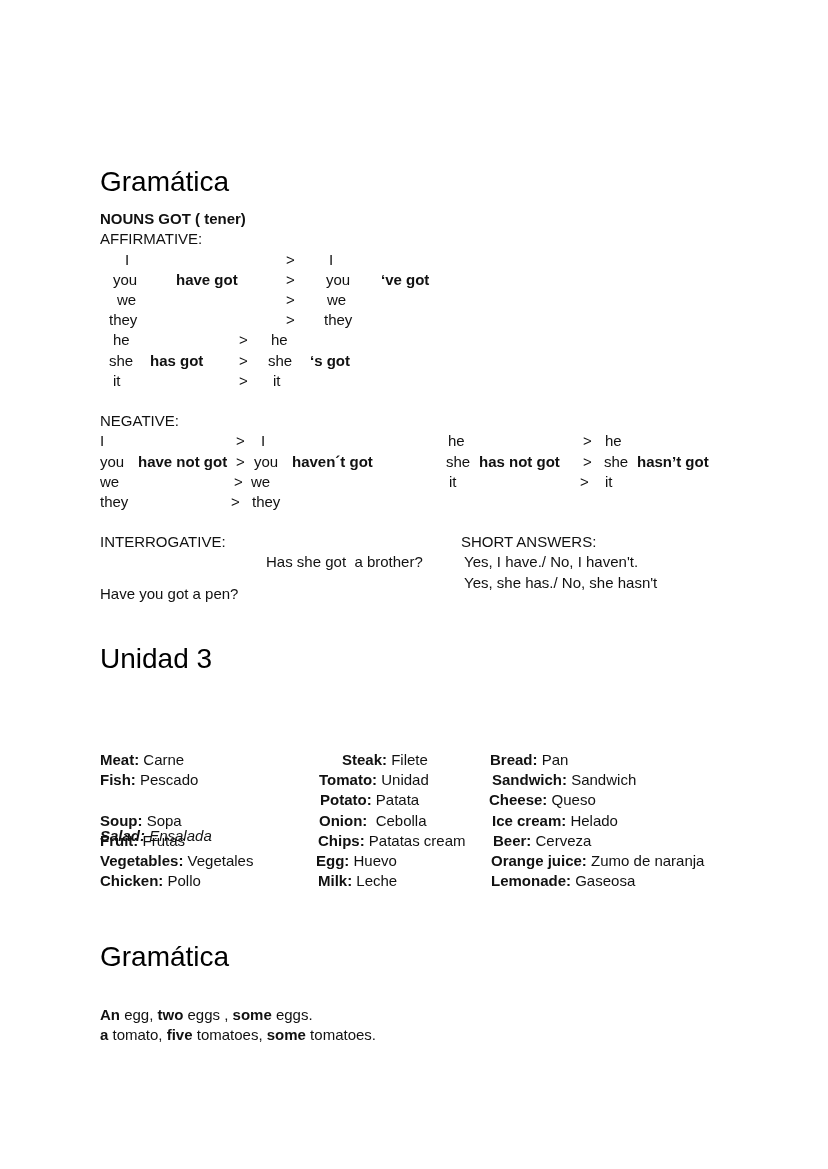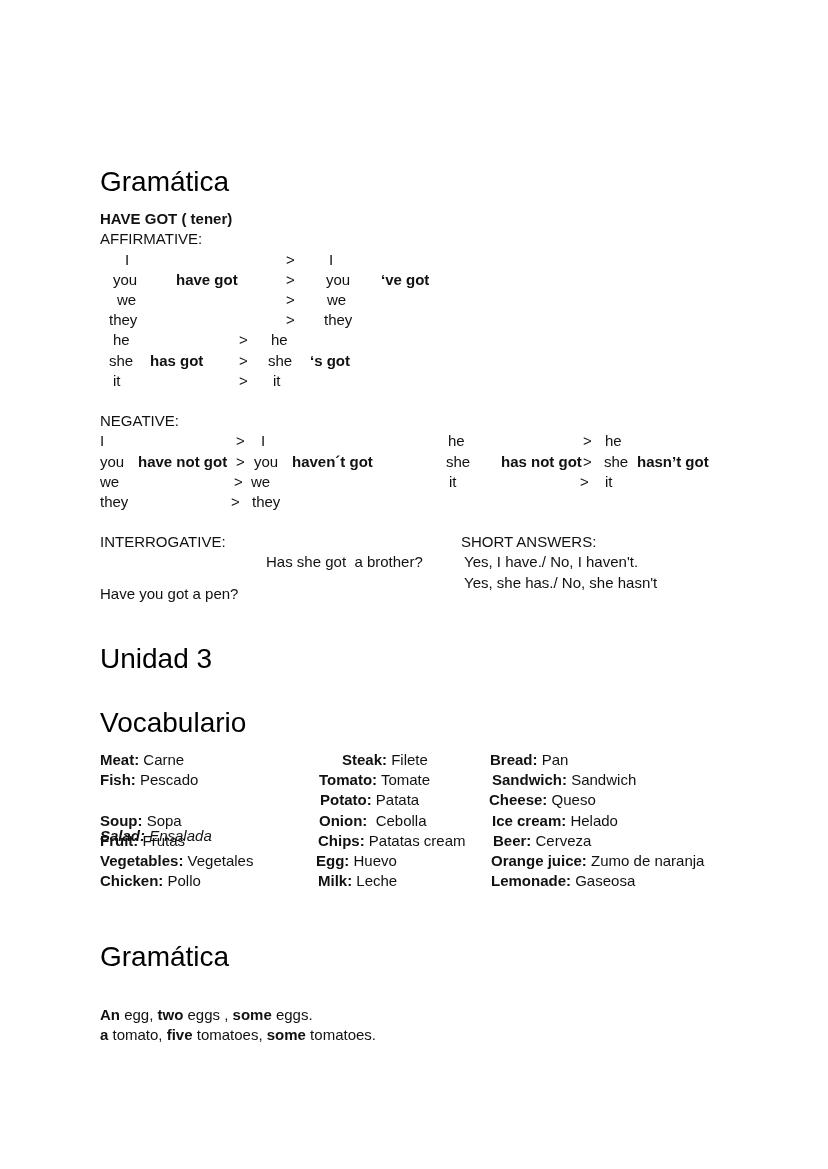--- a/index.html
+++ b/index.html
@@ -10,21 +10,21 @@
     .h1 { font-size: 28px; font-weight: normal; color: #000; }
     .t { font-size: 15px; color: #111; }
     .b { font-weight: bold; }
   </style>
 </head>
 <body>
 
 <div class="page">
 
   <div class="abs h1" style="left:100px; top:168px;">Gramática</div>
-  <div class="abs t b" style="left:100px; top:211px;">HAVE GOT ( tener)</div>
+  <div class="abs t b" style="left:100px; top:211px;">NOUNS GOT ( tener)</div>
   <div class="abs t" style="left:100px; top:231px;">AFFIRMATIVE:</div>
 
   <div>
     <span class="abs t" style="left:125px; top:252px;">I</span>
     <span class="abs t" style="left:286px; top:252px;">&gt;</span>
     <span class="abs t" style="left:329px; top:252px;">I</span>
 
     <span class="abs t" style="left:113px; top:272px;">you</span>
     <span class="abs t b" style="left:176px; top:272px;">have got</span>
     <span class="abs t" style="left:286px; top:272px;">&gt;</span>
@@ -73,54 +73,53 @@
     <span class="abs t" style="left:100px; top:494px;">they</span>
     <span class="abs t" style="left:231px; top:494px;">&gt;</span>
     <span class="abs t" style="left:252px; top:494px;">they</span>
   </div>
   <div>
     <span class="abs t" style="left:448px; top:433px;">he</span>
     <span class="abs t" style="left:583px; top:433px;">&gt;</span>
     <span class="abs t" style="left:605px; top:433px;">he</span>
 
     <span class="abs t" style="left:446px; top:454px;">she</span>
-    <span class="abs t b" style="left:501px; top:454px;">has not got</span>
+    <span class="abs t b" style="left:479px; top:454px;">has not got</span>
     <span class="abs t" style="left:583px; top:454px;">&gt;</span>
     <span class="abs t" style="left:604px; top:454px;">she</span>
     <span class="abs t b" style="left:637px; top:454px;">hasn’t got</span>
 
     <span class="abs t" style="left:449px; top:474px;">it</span>
     <span class="abs t" style="left:580px; top:474px;">&gt;</span>
     <span class="abs t" style="left:605px; top:474px;">it</span>
   </div>
 
   <div class="abs t" style="left:100px; top:534px;">INTERROGATIVE:</div>
   <div class="abs t" style="left:100px; top:554px;margin-top:32px;">Have you got a pen?</div>
   <div class="abs t" style="left:266px; top:554px;">Has she got  a brother?</div>
   <div class="abs t" style="left:461px; top:534px;">SHORT ANSWERS:</div>
   <div class="abs t" style="left:464px; top:554px;">Yes, I have./ No, I haven't.</div>
   <div class="abs t" style="left:464px; top:575px;">Yes, she has./ No, she hasn't</div>
 
   <div class="abs h1" style="left:100px; top:645px;">Unidad 3</div>
 
-  <div class="abs h1" style="left:100px; top:709px;">Vocabulario</div>
 
   <div>
     <div class="abs t" style="left:100px; top:752px;"><span class="b">Meat:</span><span> Carne</span></div>
     <div class="abs t" style="left:100px; top:772px;"><span class="b">Fish:</span><span> Pescado</span></div>
     <div class="abs t" style="left:100px; top:828px;font-style:italic;"><span class="b">Salad:</span><span> Ensalada</span></div>
     <div class="abs t" style="left:100px; top:813px;"><span class="b">Soup:</span><span> Sopa</span></div>
     <div class="abs t" style="left:100px; top:833px;"><span class="b">Fruit:</span><span> Frutas</span></div>
     <div class="abs t" style="left:100px; top:853px;"><span class="b">Vegetables:</span><span> Vegetales</span></div>
     <div class="abs t" style="left:100px; top:873px;"><span class="b">Chicken:</span><span> Pollo</span></div>
   </div>
 
   <div>
     <div class="abs t" style="left:318px; top:752px;margin-left:24px;"><span class="b">Steak:</span><span> Filete</span></div>
-    <div class="abs t" style="left:319px; top:772px;"><span class="b">Tomato:</span><span> Tomate</span></div>
+    <div class="abs t" style="left:319px; top:772px;"><span class="b">Tomato:</span><span> Unidad</span></div>
     <div class="abs t" style="left:320px; top:792px;"><span class="b">Potato:</span><span> Patata</span></div>
     <div class="abs t" style="left:319px; top:813px;"><span class="b">Onion:</span><span>  Cebolla</span></div>
     <div class="abs t" style="left:318px; top:833px;"><span class="b">Chips:</span><span> Patatas cream</span></div>
     <div class="abs t" style="left:316px; top:853px;"><span class="b">Egg:</span><span> Huevo</span></div>
     <div class="abs t" style="left:318px; top:873px;"><span class="b">Milk:</span><span> Leche</span></div>
   </div>
 
   <div>
     <div class="abs t" style="left:490px; top:752px;"><span class="b">Bread:</span><span> Pan</span></div>
     <div class="abs t" style="left:492px; top:772px;"><span class="b">Sandwich:</span><span> Sandwich</span></div>

